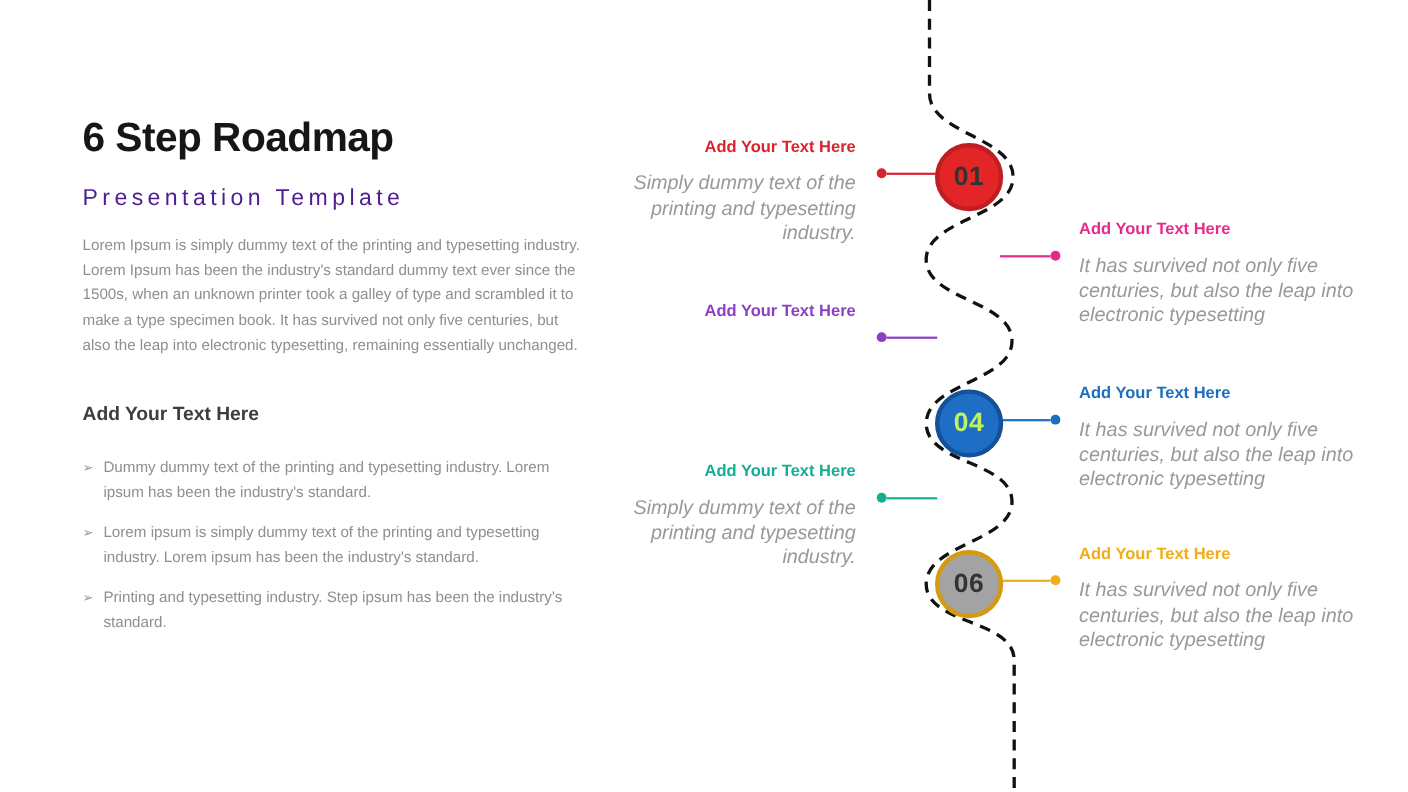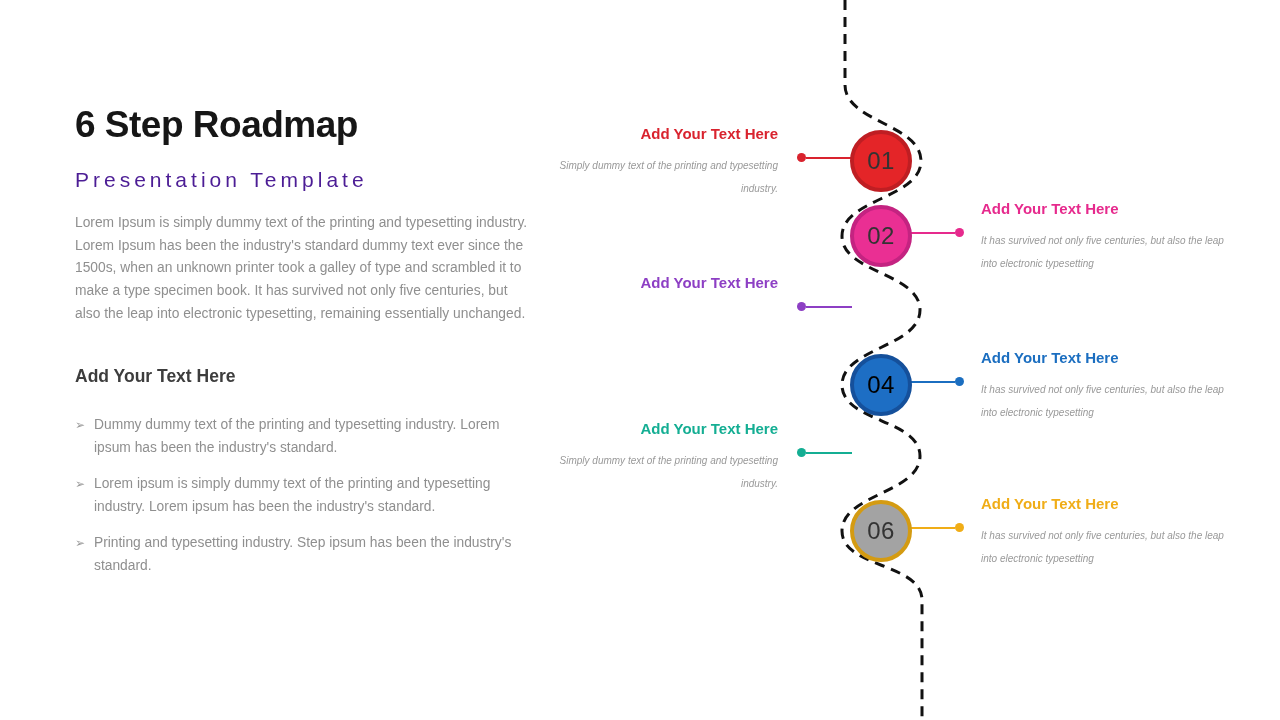--- a/index.html
+++ b/index.html
@@ -37,36 +37,36 @@
   .bullet-marker{flex:0 0 19px; color:#9a9a9a; font-size:12px; line-height:22.5px;}
   
   .path-svg{position:absolute; left:0; top:0; width:1280px; height:720px;}
   .step{position:absolute; left:0; width:1280px; height:62px;}
   .s1{top:130px;} .s2{top:205px;} .s3{top:279px;}
   .s4{top:354px;} .s5{top:425px;} .s6{top:500px;}
   .circle{
     position:absolute; left:850px; top:0; width:54px; height:54px;
     border:4px solid #000; border-radius:50%;
     display:flex; align-items:center; justify-content:center;
-    font-size:24px; font-weight:normal; letter-spacing:0.5px;
+    font-size:24px; font-weight:bold; letter-spacing:0.5px;
   }
   .connector{
     position:absolute; top:23px; height:9px; width:55px;
     display:flex; align-items:center;
   }
   .side-left  .connector{left:797px;}
   .side-right .connector{left:909px; flex-direction:row-reverse;}
   .conn-dot{width:9px; height:9px; border-radius:50%; flex:0 0 9px;}
   .conn-line{flex:1; height:2px;}
   .step-text{position:absolute; top:-6px;}
   .side-left  .step-text{right:502px; width:252px; text-align:right;}
   .side-right .step-text{left:981px; width:258px; text-align:left;}
   .step-heading{font-size:15px; font-weight:bold; line-height:20px;}
   .step-desc{
-    margin-top:11px; font-size:10px; line-height:22.5px;
+    margin-top:11px; font-size:18px; line-height:22.5px;
     font-style:italic; color:#999999;
   }
 </style>
 </head>
 <body>
 
 <div class="slide">
 
   <div class="left-col">
     <h1 class="title">6 Step Roadmap</h1>
@@ -115,21 +115,20 @@
 
   <div class="step side-right s2">
     <div class="step-text">
       <div class="step-heading" style="color: rgb(230, 42, 141);">Add Your Text Here</div>
       <div class="step-desc">It has survived not only five centuries, but also the leap into electronic typesetting</div>
     </div>
     <div class="connector">
       <span class="conn-dot" style="background: rgb(230, 42, 141);"></span>
       <span class="conn-line" style="background: rgb(230, 42, 141);"></span>
     </div>
-    <div class="circle" style="background: rgb(234, 47, 147); border-color: rgb(196, 35, 129); color: rgb(51, 51, 51);">02</div>
   </div>
 
   <div class="step side-left s3">
     <div class="step-text">
       <div class="step-heading" style="color: rgb(141, 63, 196);">Add Your Text Here</div>
     </div>
     <div class="connector">
       <span class="conn-dot" style="background: rgb(141, 63, 196);"></span>
       <span class="conn-line" style="background: rgb(141, 63, 196);"></span>
     </div>
@@ -137,21 +136,21 @@
 
   <div class="step side-right s4">
     <div class="step-text">
       <div class="step-heading" style="color: rgb(27, 110, 192);">Add Your Text Here</div>
       <div class="step-desc">It has survived not only five centuries, but also the leap into electronic typesetting</div>
     </div>
     <div class="connector">
       <span class="conn-dot" style="background: rgb(27, 110, 192);"></span>
       <span class="conn-line" style="background: rgb(27, 110, 192);"></span>
     </div>
-    <div class="circle" style="background: rgb(29, 110, 196); border-color: rgb(21, 80, 155); color: #000000;">04</div>
+    <div class="circle" style="background: rgb(29, 110, 196); border-color: rgb(21, 80, 155); color: #bef264;">04</div>
   </div>
 
   <div class="step side-left s5">
     <div class="step-text">
       <div class="step-heading" style="color: rgb(20, 174, 147);">Add Your Text Here</div>
       <div class="step-desc">Simply dummy text of the printing and typesetting industry.</div>
     </div>
     <div class="connector">
       <span class="conn-dot" style="background: rgb(20, 174, 147);"></span>
       <span class="conn-line" style="background: rgb(20, 174, 147);"></span>

